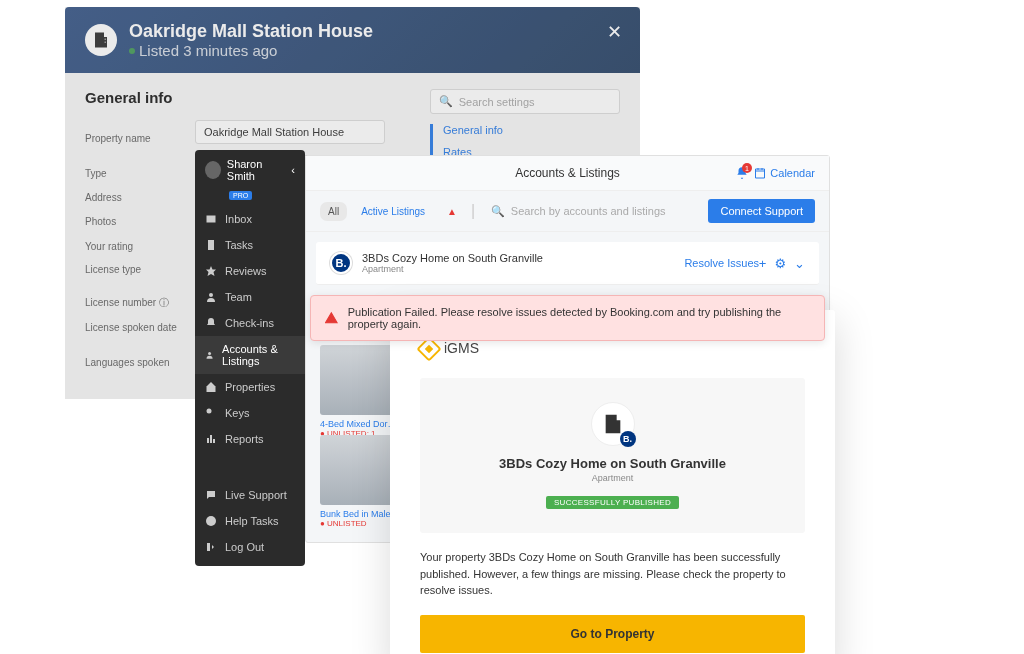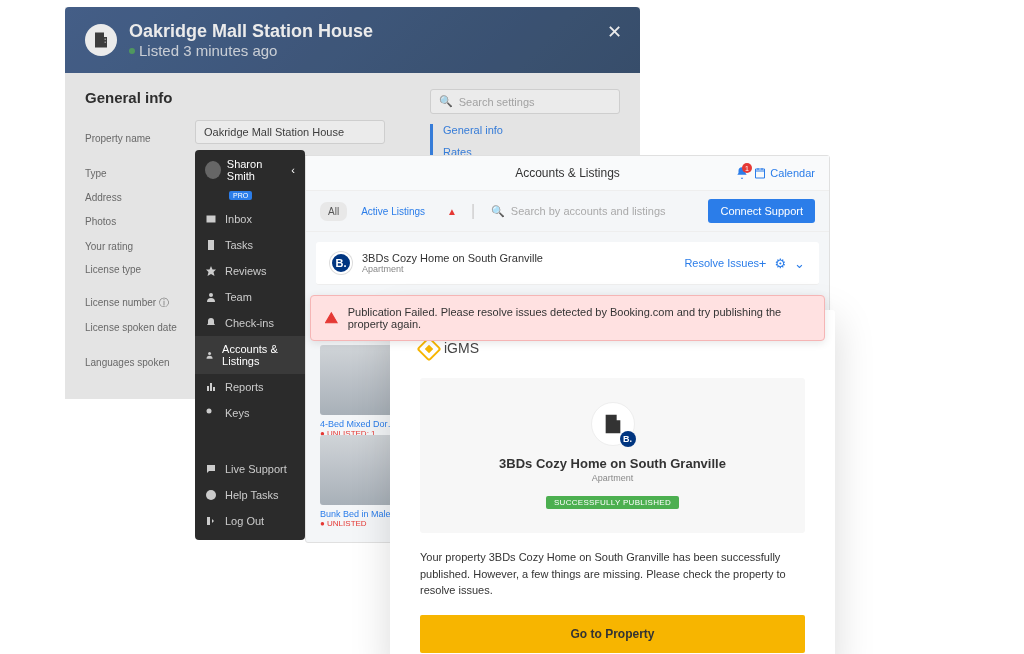--- a/index.html
+++ b/index.html
@@ -260,30 +260,36 @@
     </div>
   <div class="sb-item active">
       <svg viewBox="0 0 24 24">
         <circle cx="12" cy="8" r="4"></circle>
         <path d="M4 22a8 8 0 0116 0z"></path>
       </svg>
       <span>Accounts &amp; Listings</span>
     </div>
   <div class="sb-item">
       <svg viewBox="0 0 24 24">
-        <path d="M4 20h4V10H4zm6 0h4V4h-4zm6 0h4v-8h-4z"></path>
-      </svg>
-      <span>Reports</span>
+        <path d="M3 11l9-9 9 9v11H3z"></path>
+      </svg>
+      <span>Properties</span>
     </div>
   <div class="sb-item">
       <svg viewBox="0 0 24 24">
         <circle cx="8" cy="8" r="5"></circle>
         <path d="M11 11l10 10"></path>
       </svg>
       <span>Keys</span>
+    </div>
+  <div class="sb-item">
+      <svg viewBox="0 0 24 24">
+        <path d="M4 20h4V10H4zm6 0h4V4h-4zm6 0h4v-8h-4z"></path>
+      </svg>
+      <span>Reports</span>
     </div>
   <div class="sb-gap"></div>
   <div class="sb-item">
       <svg viewBox="0 0 24 24">
         <path d="M4 4h16v12H8l-4 4z"></path>
       </svg>
       <span>Live Support</span>
     </div>
   <div class="sb-item">
       <svg viewBox="0 0 24 24">

